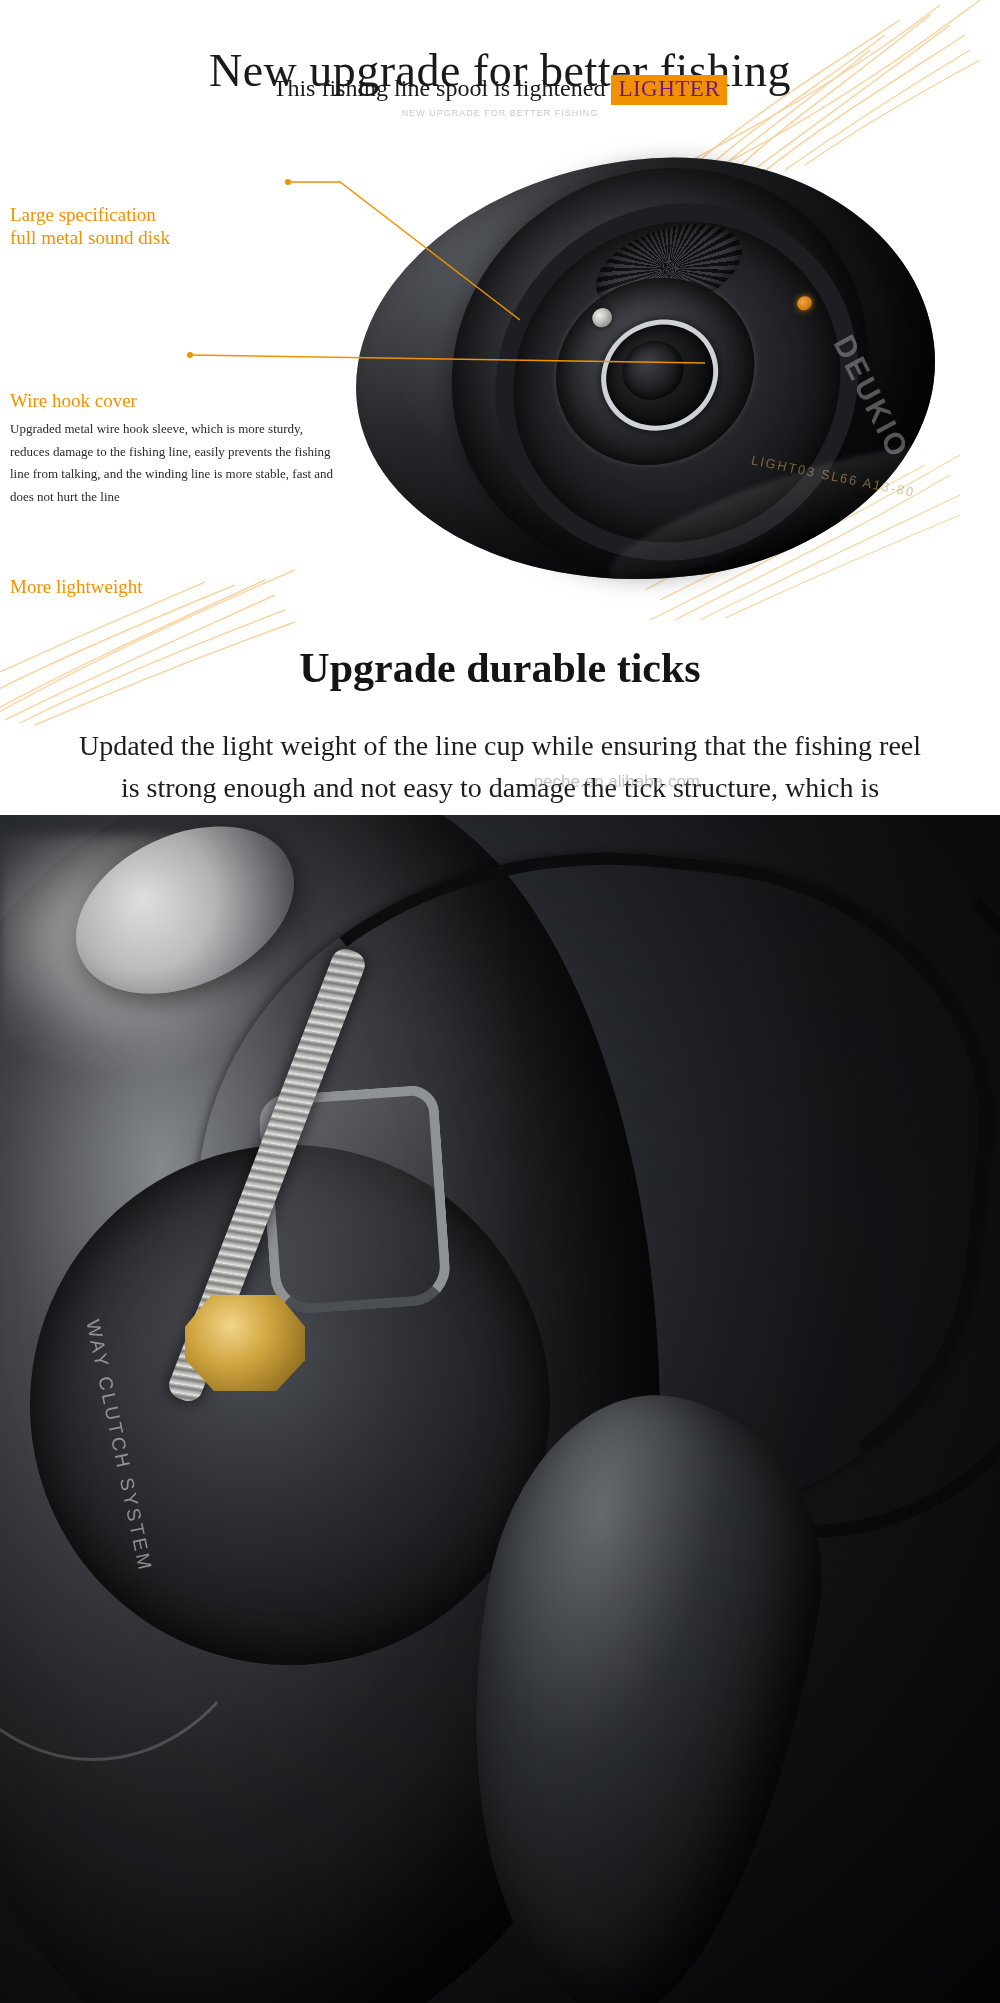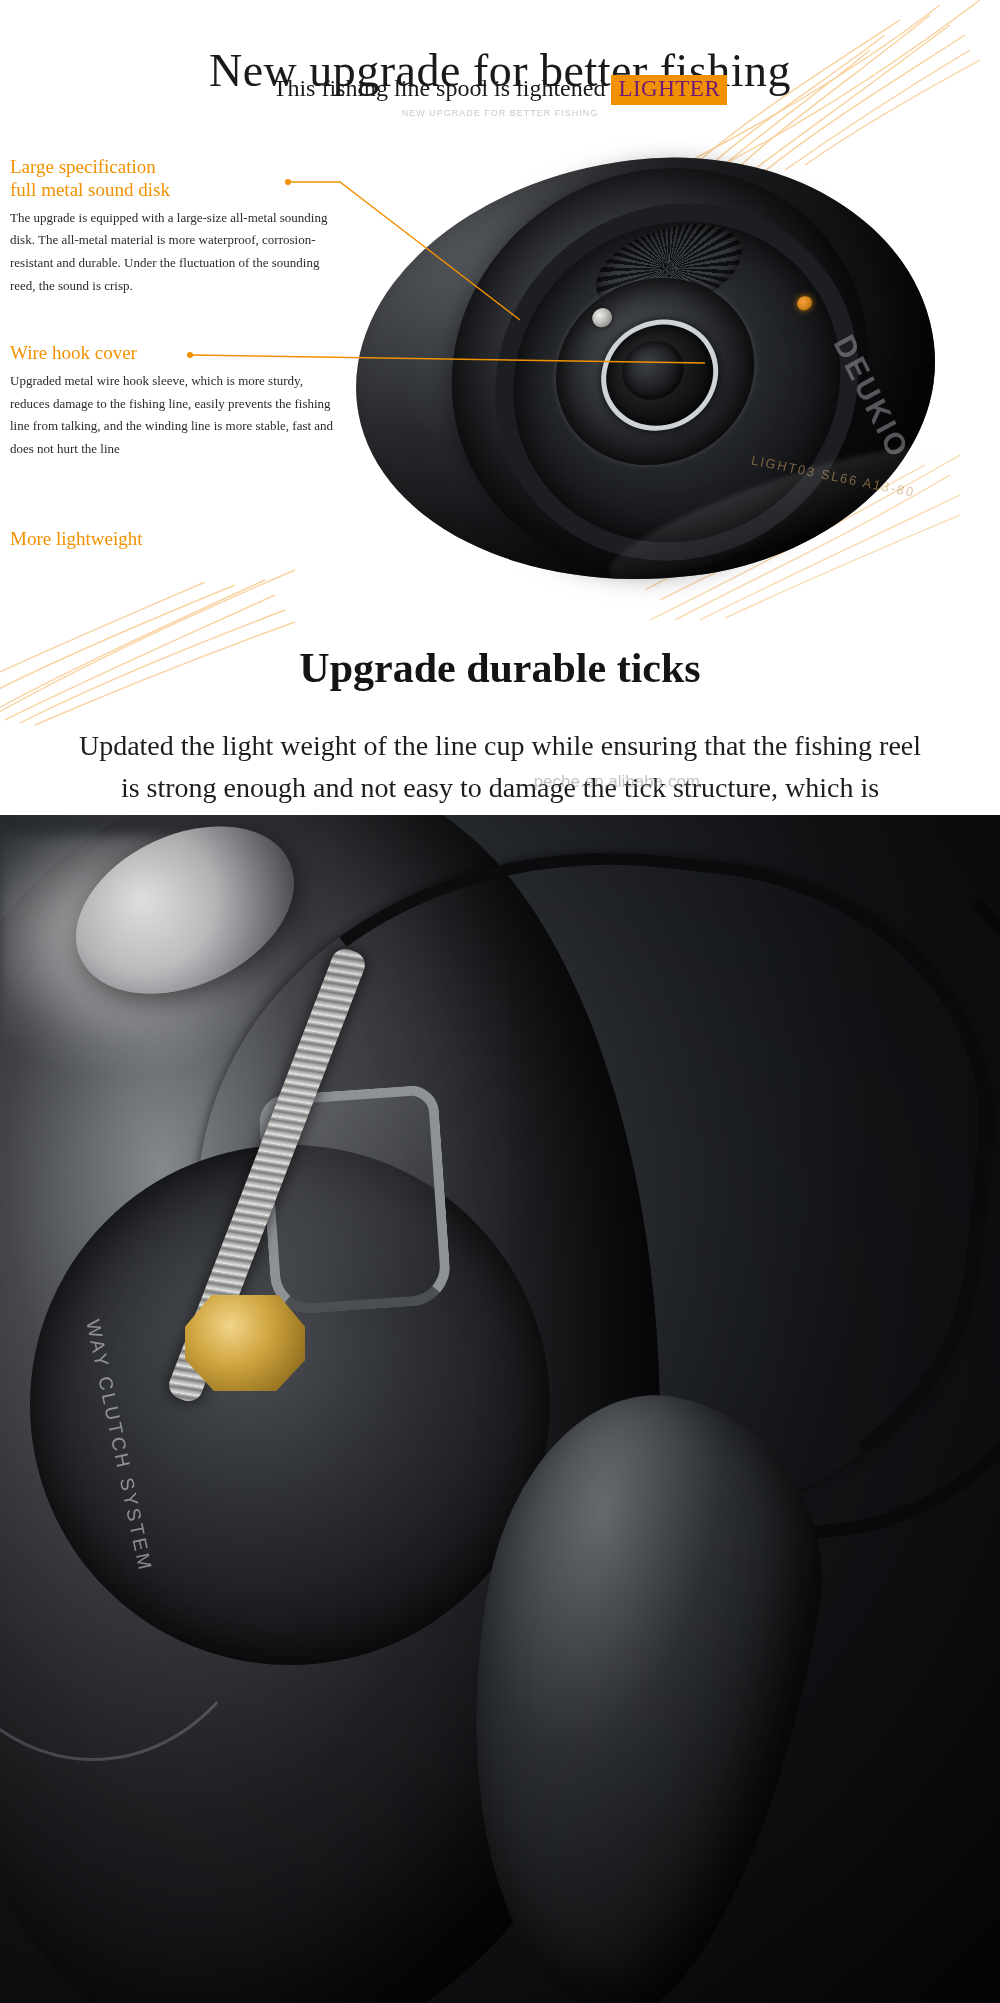--- a/index.html
+++ b/index.html
@@ -202,20 +202,21 @@
     border-radius: 50%;
     background: linear-gradient(180deg, rgba(255,255,255,.10), rgba(255,255,255,0));
     transform: rotate(-8deg);
     filter: blur(2px);
   }
 
   
   .callout {
     position: absolute;
     width: 330px;
+    margin-top: 48px;
   }
   .callout-title {
     font-family: "Liberation Serif", serif;
     font-size: 19px;
     color: #f29100;
     line-height: 1.2;
     margin: 0 0 5px 0;
   }
   .callout-body {
     font-family: "Liberation Serif", serif;
@@ -464,21 +465,20 @@
     <svg class="lead-line" style="left:185px; top:345px;" width="540" height="40">
       <polyline points="5,10 520,18" fill="none" stroke="#f29100" stroke-width="1.4"></polyline>
       <circle cx="5" cy="10" r="3" fill="#f29100"></circle>
     </svg>
 
     <div class="callout" style="left:10px; top:156px;">
       <div class="callout-title">
         <span>Large specification</span><br>
         <span>full metal sound disk</span>
       </div>
-      <p class="callout-body">The upgrade is equipped with a large-size all-metal sounding disk. The all-metal material is more waterproof, corrosion-resistant and durable. Under the fluctuation of the sounding reed, the sound is crisp.</p>
     </div>
 
     <div class="callout" style="left:10px; top:342px;">
       <div class="callout-title">Wire hook cover</div>
       <p class="callout-body">Upgraded metal wire hook sleeve, which is more sturdy, reduces damage to the fishing line, easily prevents the fishing line from talking, and the winding line is more stable, fast and does not hurt the line</p>
     </div>
 
     <div class="callout" style="left:10px; top:528px;">
       <div class="callout-title">More lightweight</div>
     </div>

